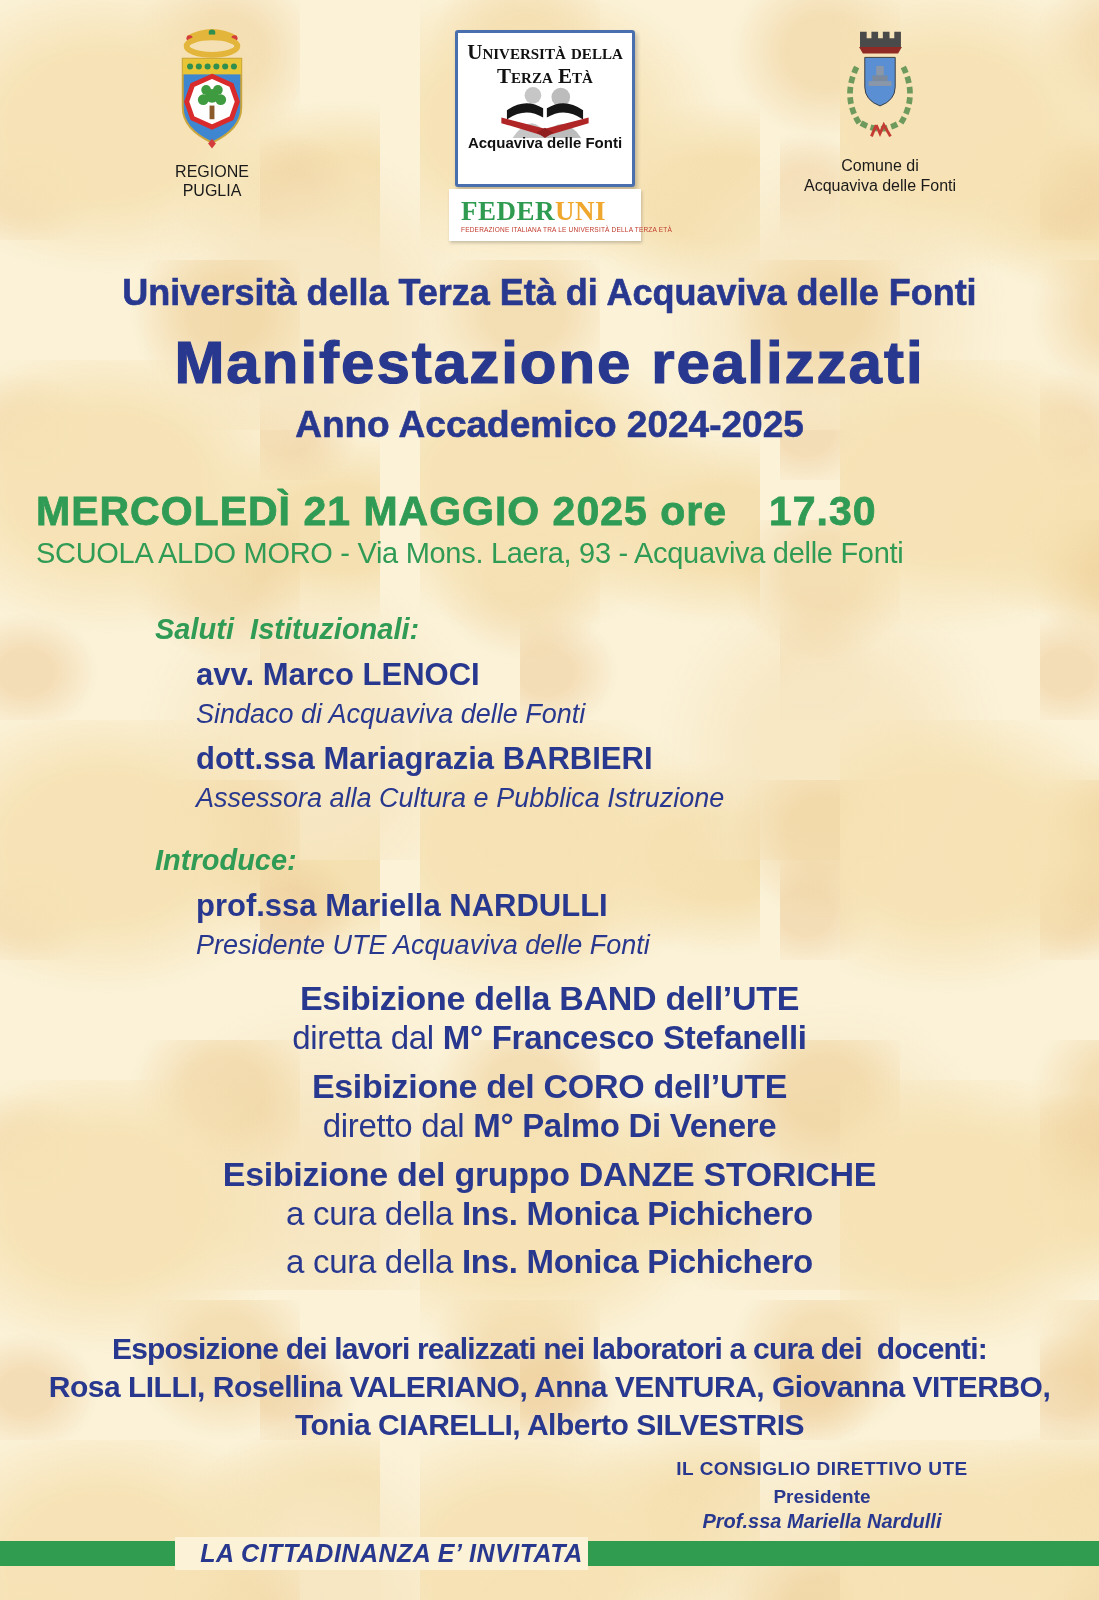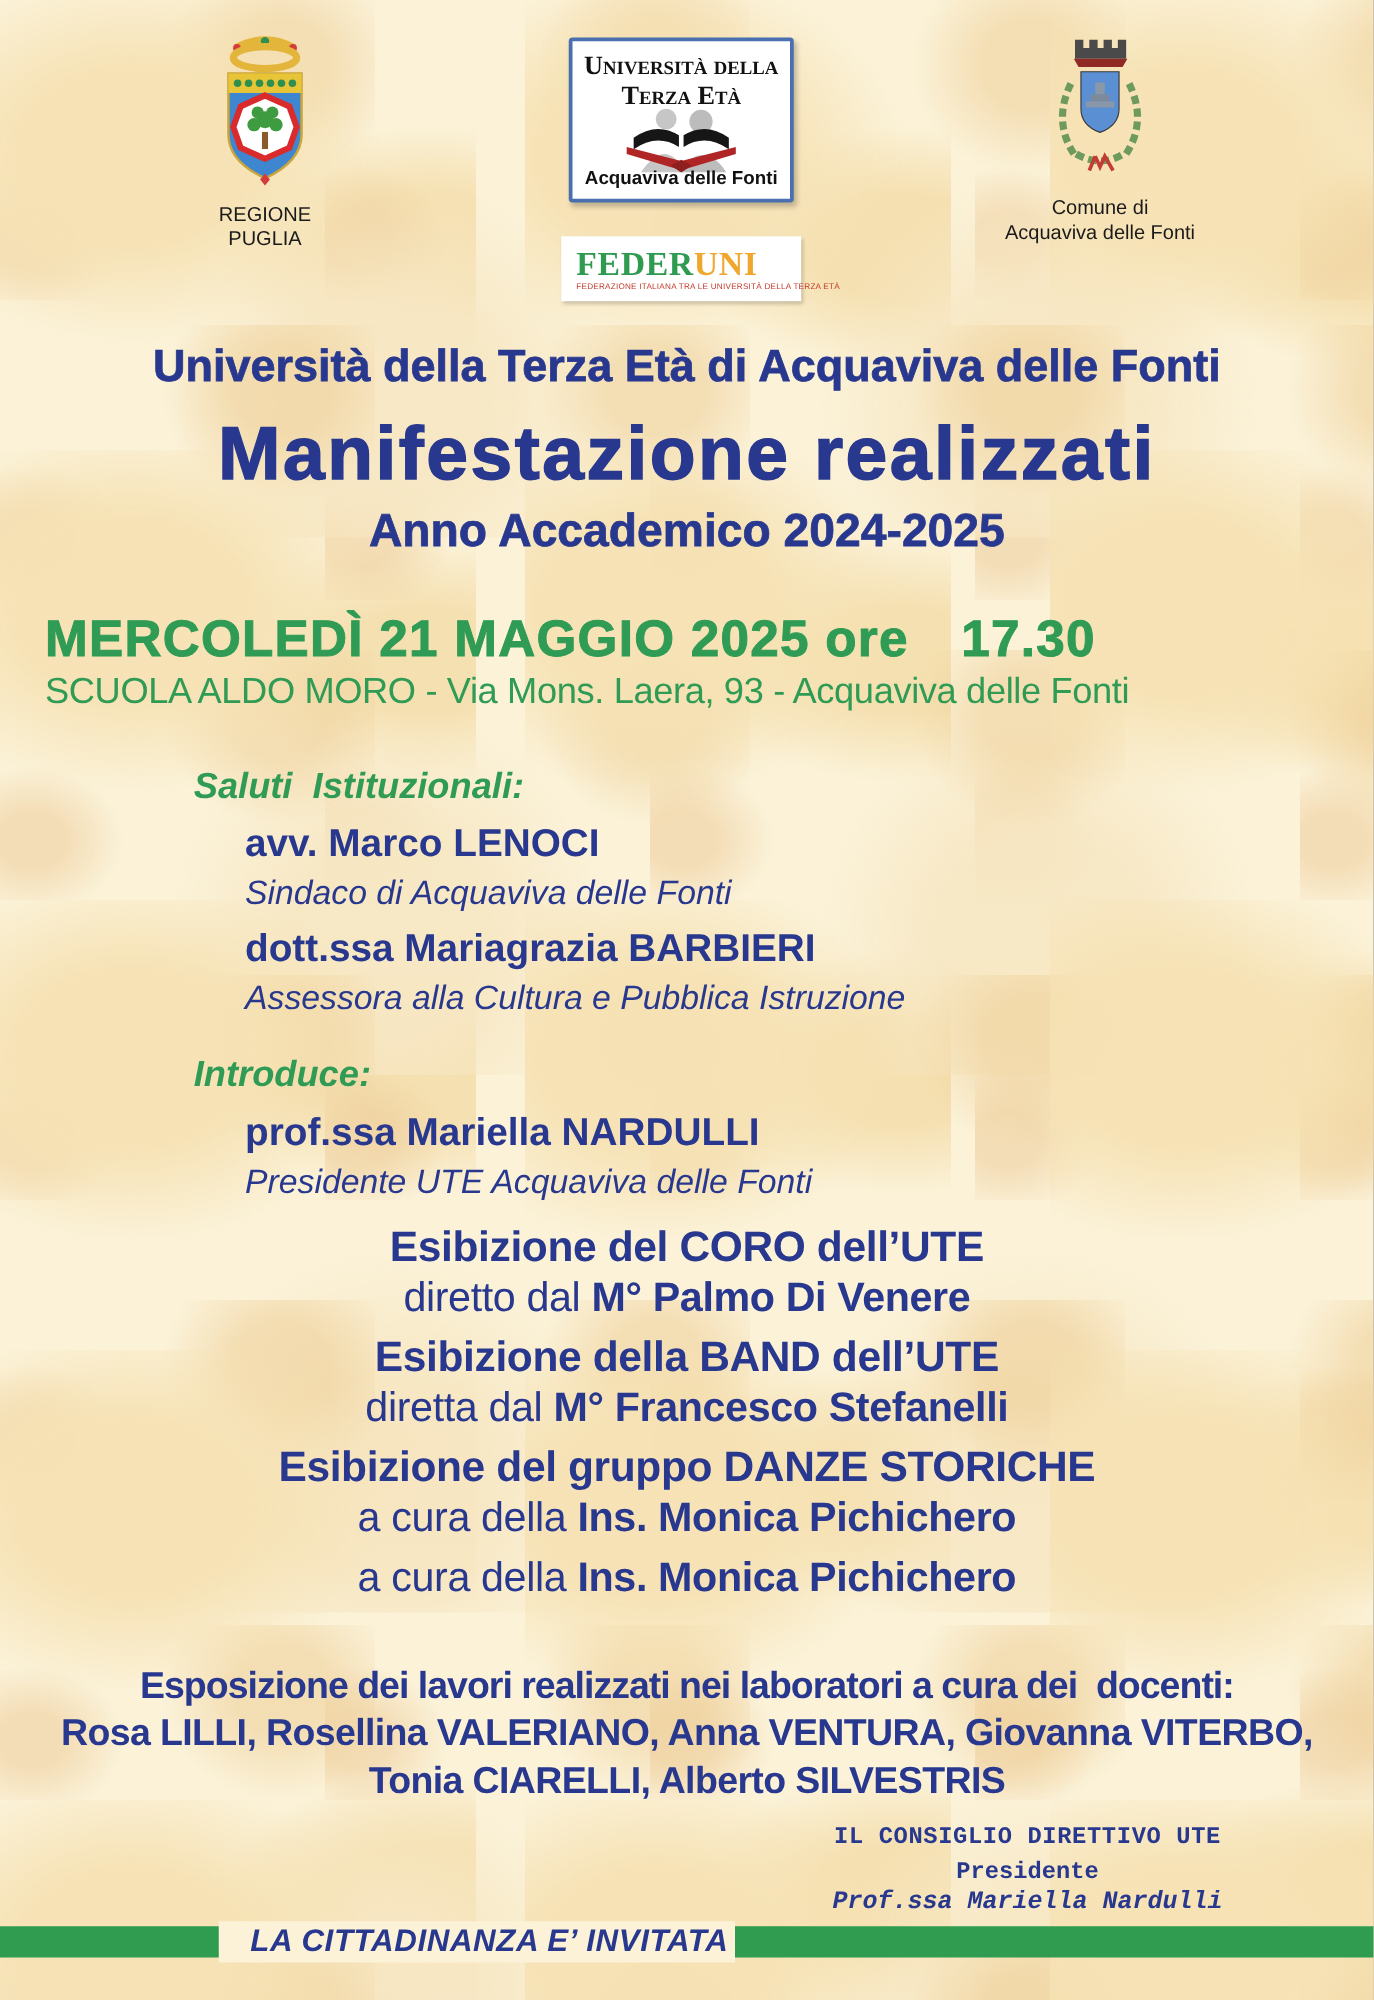--- a/index.html
+++ b/index.html
@@ -15,21 +15,21 @@
       radial-gradient(ellipse at 90% 60%, rgba(244,221,170,.85) 0 15%, rgba(244,221,170,0) 35%);
     background-size:420px 360px,300px 260px,520px 430px,260px 240px,380px 330px;
   }
   .blue{color:#29388f;}
   .green{color:#2f9b55;}
   .pre{white-space:pre-wrap;}
 
   
   .logo-regione{position:absolute;left:167px;top:28px;width:90px;text-align:center;}
   .logo-regione .lbl{margin-top:8px;font-size:16px;line-height:19px;color:#1a1a1a;font-weight:500;}
-  .logo-ute{position:absolute;left:455px;top:30px;width:180px;height:132px;background:#fff;
+  .logo-ute{position:absolute;left:455px;top:30px;width:180px;height:157px;background:#fff;
     border:3px solid #4a6fae;border-radius:3px;box-shadow:2px 3px 4px rgba(0,0,0,.22);
     text-align:center;box-sizing:border-box;}
   .ute-l1{font-family:"Liberation Serif",serif;font-variant:small-caps;font-weight:bold;
     color:#111;font-size:21px;line-height:24px;margin-top:7px;}
   .ute-l2{font-family:"Liberation Serif",serif;font-variant:small-caps;font-weight:bold;
     color:#111;font-size:21px;line-height:24px;}
   .ute-art{height:52px;margin-top:-2px;}
   .ute-city{font-size:15px;font-weight:bold;color:#111;margin-top:-4px;}
   .logo-federuni{position:absolute;left:449px;top:189px;width:192px;height:52px;background:#fff;
     box-shadow:1px 2px 3px rgba(0,0,0,.2);display:flex;align-items:center;box-sizing:border-box;padding:4px 6px;}
@@ -67,21 +67,21 @@
   .prog-title{font-size:34px;line-height:40px;font-weight:bold;letter-spacing:-.3px;}
   .prog-sub{font-size:33px;line-height:40px;letter-spacing:-.3px;}
   .prog-sub b{font-weight:bold;}
 
   
   .expo-block{position:absolute;top:1330px;left:0;width:100%;text-align:center;}
   .expo-heading{font-size:30px;line-height:38px;font-weight:bold;letter-spacing:-.8px;}
   .expo-names{font-size:30px;line-height:38px;font-weight:bold;letter-spacing:-.5px;}
 
   
-  .consiglio-block{position:absolute;top:1458px;left:637px;width:370px;text-align:center;font-family:Liberation Mono, monospace;}
+  .consiglio-block{position:absolute;top:1458px;left:637px;width:370px;text-align:center;}
   .cons-l1{font-size:19px;line-height:22px;font-weight:bold;letter-spacing:.5px;}
   .cons-l2{font-size:19px;line-height:22px;font-weight:bold;margin-top:6px;}
   .cons-l3{font-size:20px;line-height:23px;font-weight:bold;font-style:italic;margin-top:2px;}
 
   
   .footer-bar{position:absolute;top:1541px;left:0;width:1099px;height:25px;background:#2f9c4f;}
   .footer-window{position:absolute;left:175px;top:-4px;width:393px;height:33px;background:#fbf2d8;
     display:flex;align-items:center;justify-content:center;padding-left:20px;}
   .footer-text{font-size:25px;font-weight:bold;font-style:italic;letter-spacing:.5px;white-space:nowrap;}
 </style>
@@ -200,26 +200,26 @@
   <div class="introduce-block">
     <div class="sec-heading green">Introduce:</div>
     <div class="speaker">
       <div class="sp-name blue">prof.ssa Mariella NARDULLI</div>
       <div class="sp-role blue">Presidente UTE Acquaviva delle Fonti</div>
     </div>
   </div>
 
   <div class="program-block">
     <div class="prog-item">
+      <div class="prog-title blue">Esibizione della BAND dell’UTE</div>
+      <div class="prog-sub blue"><span>diretta dal </span><b>M° Francesco Stefanelli</b></div>
+    </div>
+    <div class="prog-item">
       <div class="prog-title blue">Esibizione del CORO dell’UTE</div>
       <div class="prog-sub blue"><span>diretto dal </span><b>M° Palmo Di Venere</b></div>
-    </div>
-    <div class="prog-item">
-      <div class="prog-title blue">Esibizione della BAND dell’UTE</div>
-      <div class="prog-sub blue"><span>diretta dal </span><b>M° Francesco Stefanelli</b></div>
     </div>
     <div class="prog-item">
       <div class="prog-title blue">Esibizione del gruppo DANZE STORICHE</div>
       <div class="prog-sub blue"><span>a cura della </span><b>Ins. Monica Pichichero</b></div>
     </div>
     <div class="prog-item">
       <div class="prog-sub blue"><span>a cura della </span><b>Ins. Monica Pichichero</b></div>
     </div>
   </div>
 

